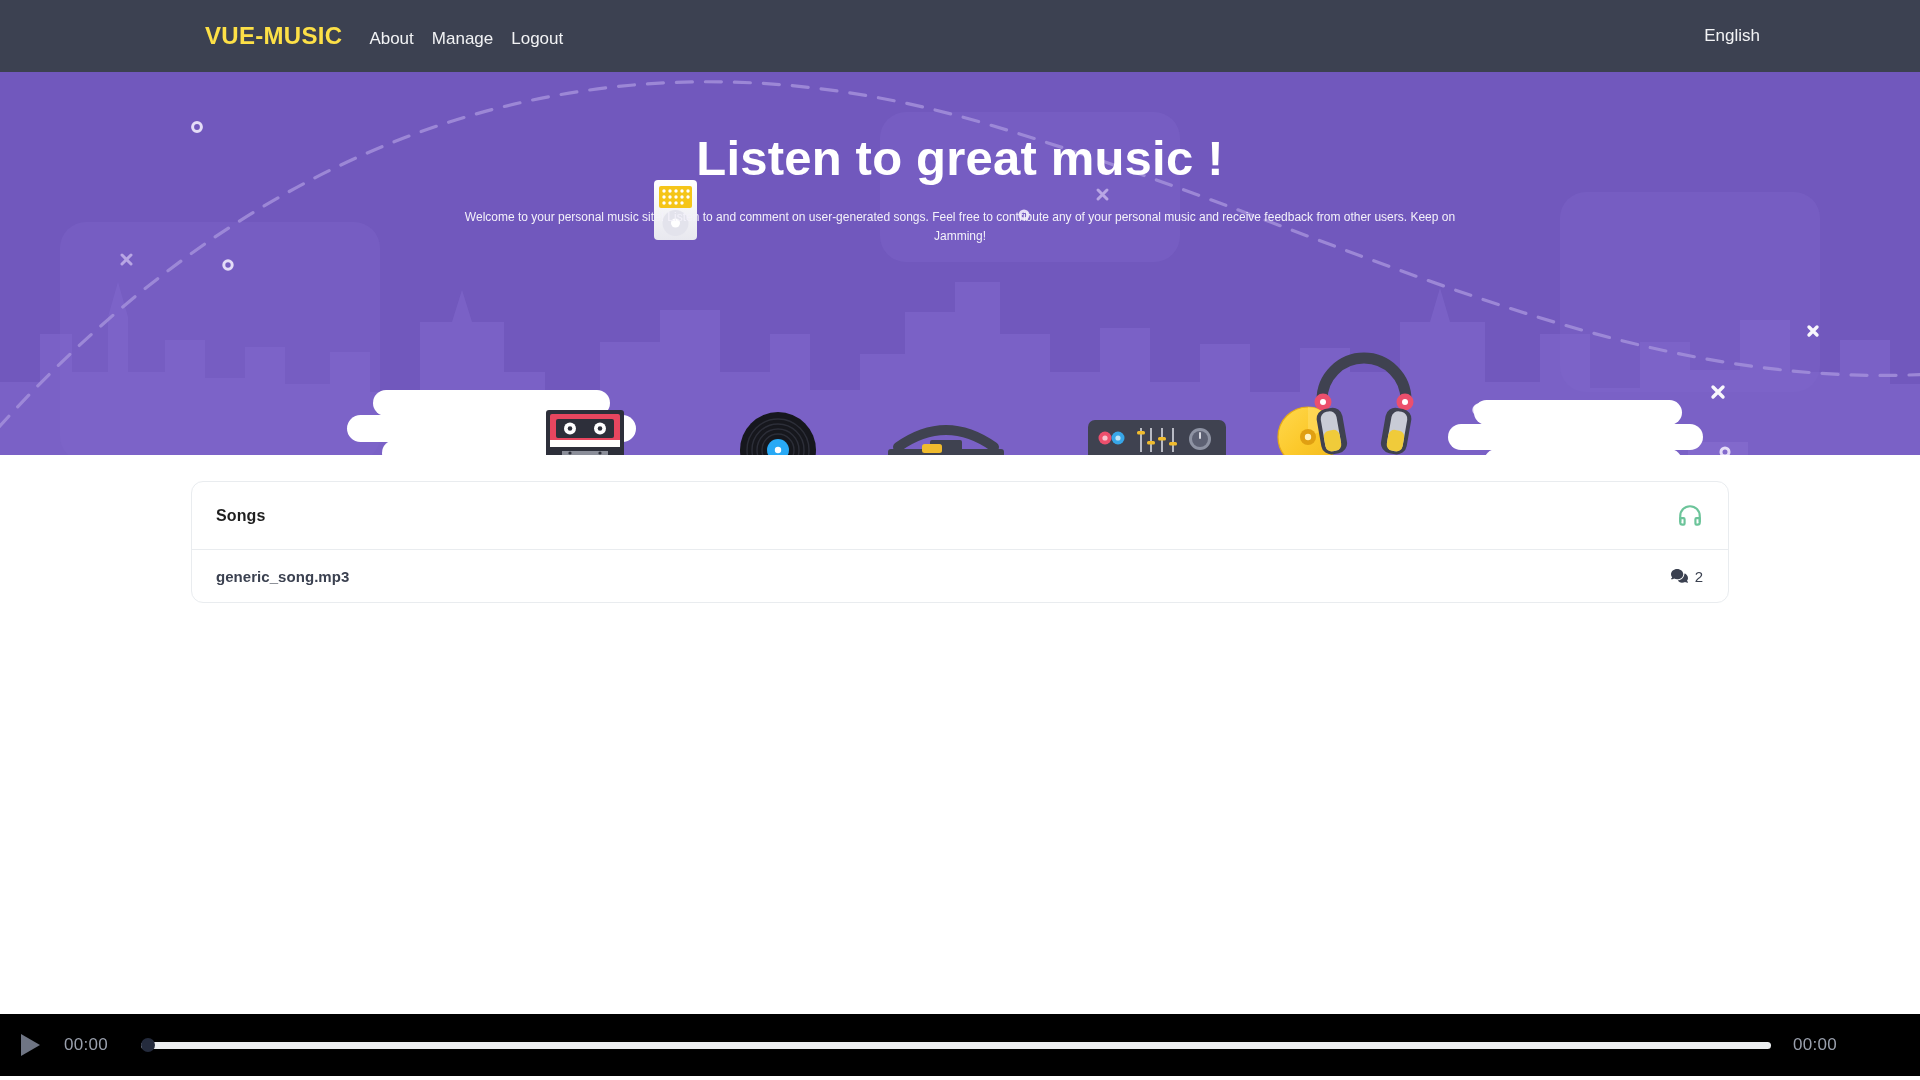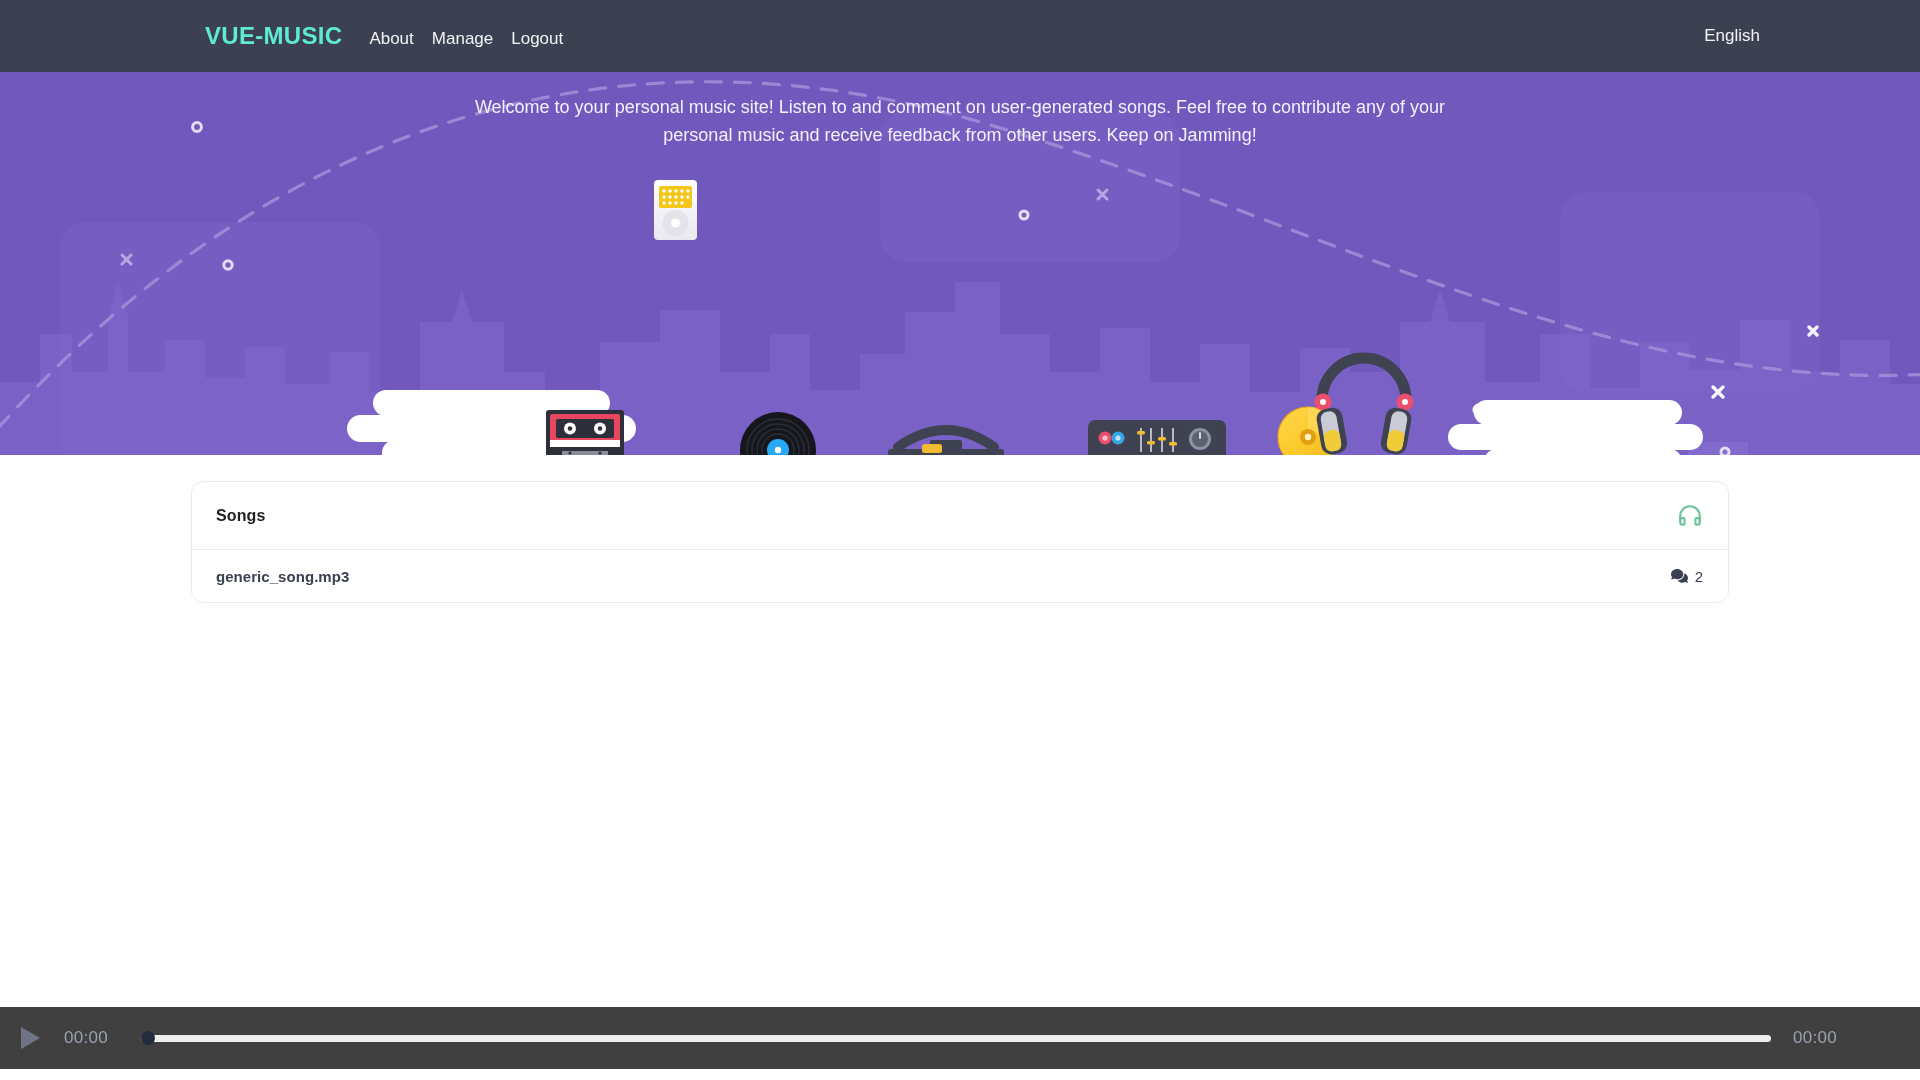--- a/index.html
+++ b/index.html
@@ -14,21 +14,21 @@
 
   
   .navbar {
     position: absolute; top: 0; left: 0;
     width: 1920px; height: 72px;
     background: #3c4151;
     display: flex; align-items: center;
   }
   .nav-left { display: flex; align-items: baseline; padding-left: 205px; }
   .brand {
-    color: #5eead4;
+    color: #fde047;
     font-size: 24px;
     font-weight: 700;
     letter-spacing: 0.3px;
     text-decoration: none;
   }
   .nav-links { display: flex; align-items: baseline; margin-left: 27px; }
   .nav-link {
     color: #f2f3f5;
     font-size: 17px;
     font-weight: 400;
@@ -67,21 +67,21 @@
     margin: 0; padding-top: 58px;
     color: #ffffff;
     font-size: 49px;
     font-weight: 700;
     letter-spacing: 0.2px;
   }
   .hero-sub {
     margin: 0 auto; padding-top: 22px;
     width: 1020px;
     color: #f3f1fa;
-    font-size: 18px;
+    font-size: 12px;
     line-height: 1.55;
     font-weight: 400;
   }
 
   
   .main {
     position: absolute; top: 455px; left: 0;
     width: 1920px; height: 570px;
     background: #ffffff;
   }
@@ -122,23 +122,23 @@
     margin-left: auto;
     display: flex; align-items: center;
     gap: 7px;
     color: #3b4150;
     font-size: 15px;
   }
   .comment-count { color: #3b4150; font-size: 15px; }
 
   
   .player {
-    position: absolute; left: 0; bottom: 11px;
+    position: absolute; left: 0; bottom: 4px;
     width: 1920px; height: 62px;
-    background: #404040;
+    background: #000000;
     display: flex; align-items: center;
   }
   .play-btn {
     width: 34px; height: 34px;
     margin-left: 13px;
     display: flex; align-items: center; justify-content: center;
     background: none; border: none; cursor: pointer; padding: 0;
   }
   .time-current {
     margin-left: 17px;
@@ -409,20 +409,21 @@
     </g>
 
     <g fill="#ffffff">
       <rect x="1474" y="328" width="208" height="25" rx="12.5"></rect>
       <rect x="1448" y="352" width="255" height="26" rx="13"></rect>
       <rect x="1484" y="377" width="198" height="25" rx="12.5"></rect>
     </g>
   </svg>
 
   <div class="hero-content">
+    <h1 class="hero-title">Listen to great music !</h1>
     <p class="hero-sub">Welcome to your personal music site! Listen to and comment on user-generated songs. Feel free to contribute any of your personal music and receive feedback from other users. Keep on Jamming!</p>
   </div>
 </div>
 
 <div class="main">
   <div class="card">
 
     <div class="card-header">
       <span class="card-title">Songs</span>
       <span class="headphone-wrap">

